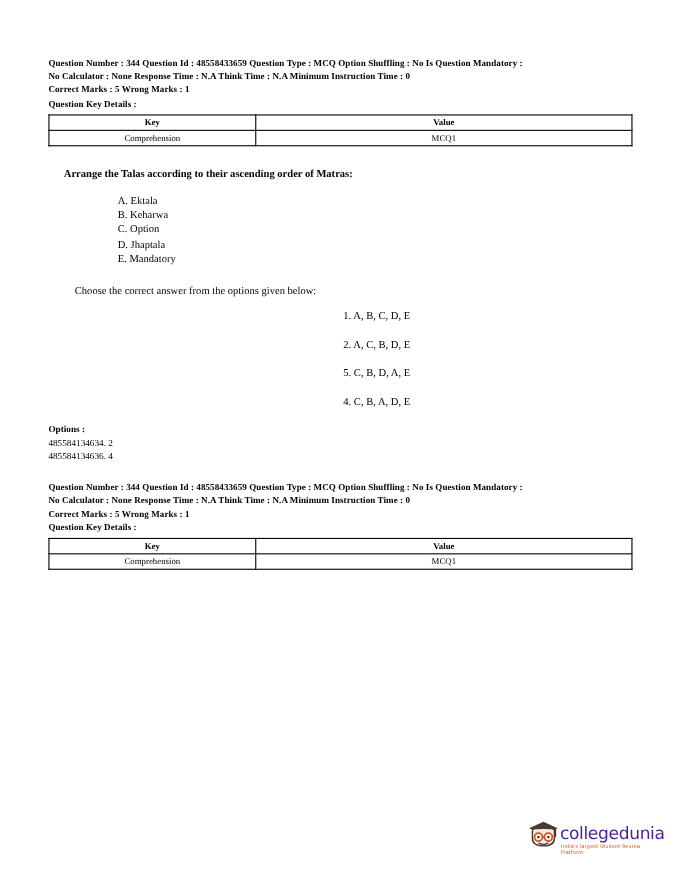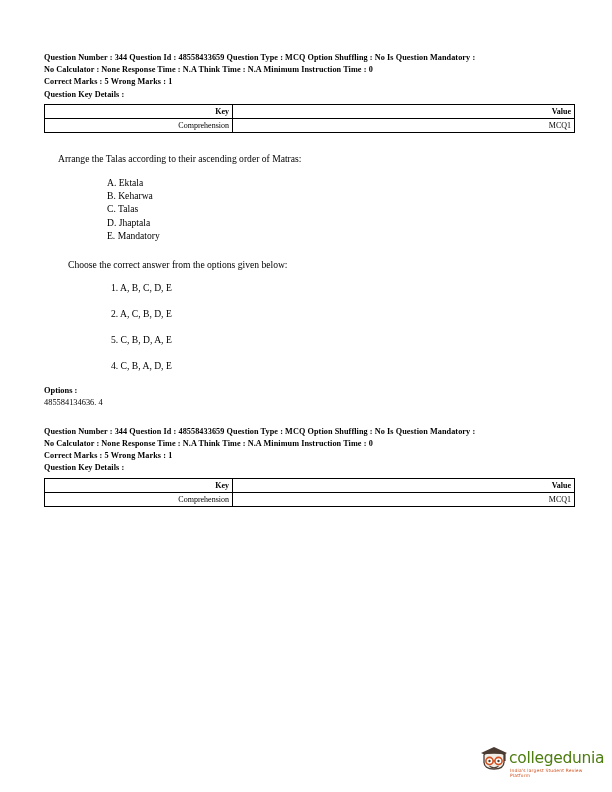--- a/index.html
+++ b/index.html
@@ -40,54 +40,56 @@
   .kv-table {
     border-collapse: collapse;
     width: 530px;
     margin-top: 3px;
     table-layout: fixed;
   }
   .kv-table th, .kv-table td {
     border: 1px solid #000000;
     font-size: 8px;
     padding: 1px 3px;
-    text-align: right;
+    text-align: center;
     font-weight: normal;
     line-height: 11px;
     height: 11px;
   }
   .kv-table th {
     font-weight: bold;
   }
   .kv-table col.c1 { width: 188px; }
   .kv-table col.c2 { width: 342px; }
 
   .stem {
     font-size: 9.6px;
     margin-top: 19px;
     margin-left: 14px;
     line-height: 13px;
+    font-weight: bold;
   }
   .opt-list {
     margin-top: 11px;
     margin-left: 20px;
     font-size: 9.6px;
     line-height: 13.3px;
   }
   .opt-list div {
     margin-left: 43px;
   }
   .choose {
     font-size: 9.6px;
     margin-top: 17px;
     margin-left: 24px;
   }
   .answers {
     margin-top: 12px;
     font-size: 9.6px;
+    text-align: center;
   }
   .answers div {
     margin-left: 67px;
     margin-bottom: 15px;
   }
   .options-label {
     font-weight: bold;
     font-size: 8.4px;
     margin-top: 9px;
   }
@@ -109,21 +111,21 @@
   }
   .logo-svg {
     display: block;
   }
   .logo-text {
     position: absolute;
     left: 31px;
     top: 7px;
     font-family: "DejaVu Sans", sans-serif;
     font-size: 15.5px;
-    color: #4d7c0f;
+    color: #4c1d95;
     letter-spacing: -0.3px;
   }
   .logo-sub {
     position: absolute;
     left: 32px;
     top: 26px;
     font-family: "DejaVu Sans", sans-serif;
     font-size: 4.4px;
     color: #d2501e;
     letter-spacing: 0.2px;
@@ -159,36 +161,37 @@
           <td>MCQ1</td>
         </tr>
       </tbody>
     </table>
 
     <div class="stem">Arrange the Talas according to their ascending order of Matras:</div>
 
     <div class="opt-list">
       <div>A. Ektala</div>
       <div>B. Keharwa</div>
-      <div>C. Talas</div>
+      <div>C. Option</div>
       <div>D. Jhaptala</div>
       <div>E. Mandatory</div>
     </div>
 
     <div class="choose">Choose the correct answer from the options given below:</div>
 
     <div class="answers">
       <div>1. A, B, C, D, E</div>
       <div>2. A, C, B, D, E</div>
       <div>5. C, B, D, A, E</div>
       <div>4. C, B, A, D, E</div>
     </div>
 
     <div class="options-label">Options :</div>
     <div class="options-ids">
+      <div>485584134634. 2</div>
       <div>485584134636. 4</div>
     </div>
 
     <div class="qheader block2">
       <div class="line">Question Number : 344 Question Id : 48558433659 Question Type : MCQ Option Shuffling : No Is Question Mandatory :</div>
       <div class="line">No Calculator : None Response Time : N.A Think Time : N.A Minimum Instruction Time : 0</div>
       <div class="line">Correct Marks : 5 Wrong Marks : 1</div>
       <div class="line">Question Key Details :</div>
     </div>
 

